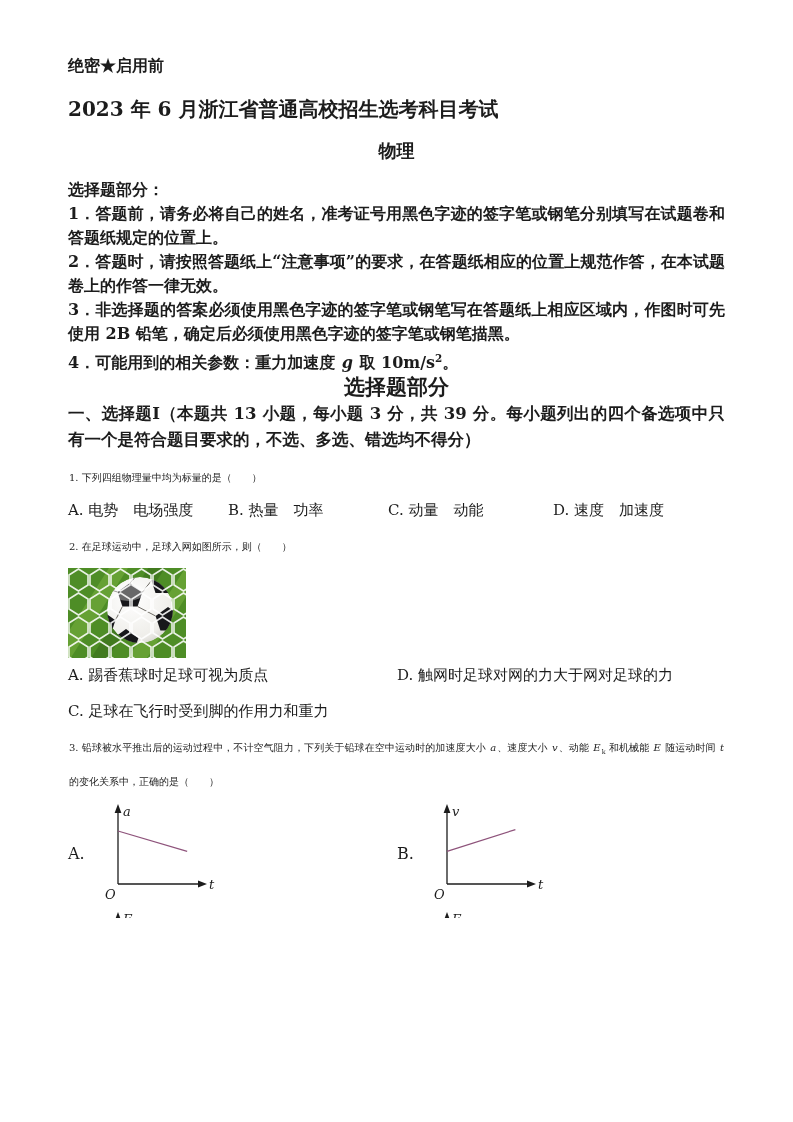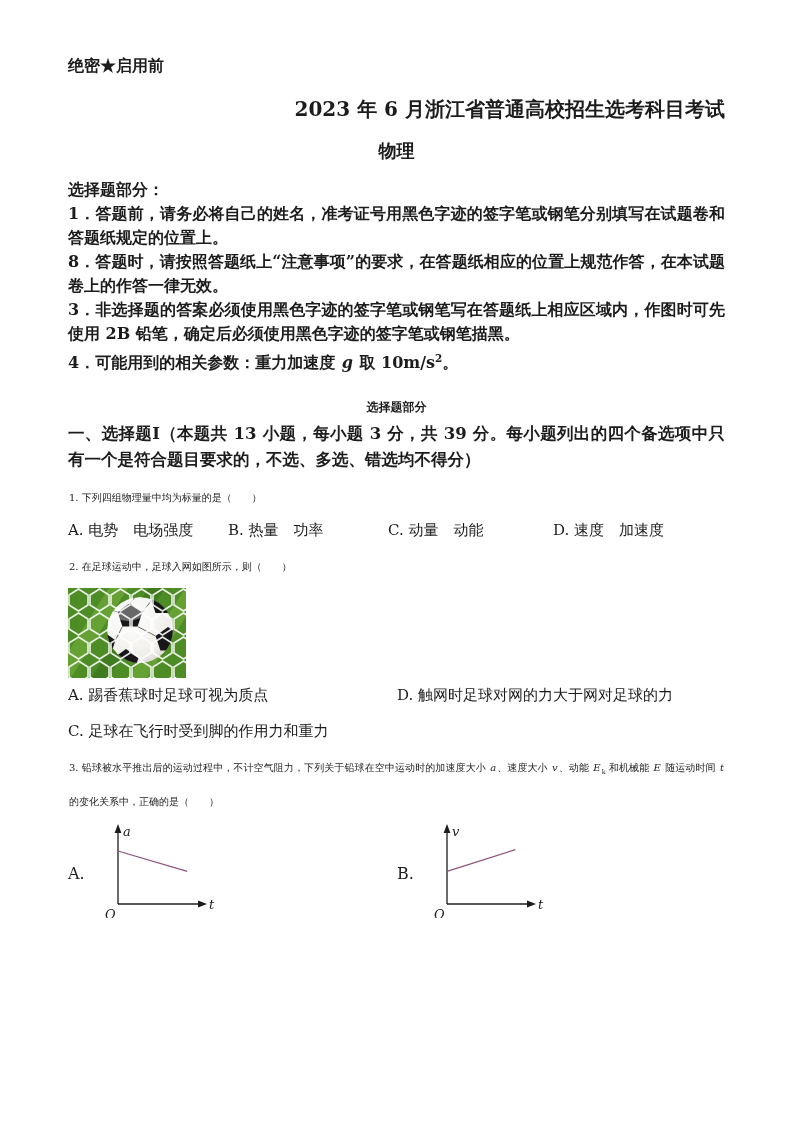--- a/index.html
+++ b/index.html
@@ -2,25 +2,25 @@
 <html><head>
 <meta charset="utf-8">
 <style>
   html,body{margin:0;padding:0;background:#ffffff;}
   .page{
     position:relative;width:793px;height:918px;background:#ffffff;overflow:hidden;
     font-family:"DejaVu Serif","Liberation Serif",serif;color:#1c1c1c;
   }
   .content{position:absolute;left:68px;top:56px;width:657px;}
   .classified{font-weight:bold;font-size:16px;line-height:20px;}
-  .title{text-align:right;font-weight:bold;font-size:20px;line-height:26px;margin-top:20px;}
+  .title{text-align:left;font-weight:bold;font-size:20px;line-height:26px;margin-top:20px;}
   .subject{text-align:center;font-weight:bold;font-size:18px;line-height:24px;margin-top:17px;}
   .notice-heading{font-weight:bold;font-size:16px;line-height:24px;margin-top:15px;}
   .notice{font-weight:bold;font-size:16px;line-height:24px;margin:0;text-align:justify;}
-  .section-heading{text-align:center;font-weight:bold;font-size:12px;line-height:24px;margin-top:20px;font-family:Liberation Serif, serif;}
+  .section-heading{text-align:center;font-weight:bold;font-size:21px;line-height:24px;margin-top:0;font-family:Liberation Serif, serif;}
   .part-intro{font-weight:bold;font-size:16.5px;line-height:26px;margin:2px 0 0 0;text-align:justify;}
   .stem{font-size:10px;line-height:29px;margin:10px 0 0 1px;text-align:justify;}
   .q1-options{display:grid;grid-template-columns:160px 160px 165px 1fr;margin-top:6px;font-size:15px;line-height:24px;}
   .q2-options{display:grid;grid-template-columns:329px 1fr;row-gap:12px;margin-top:5px;font-size:15px;line-height:24px;}
   .qfig{display:block;margin-top:7px;width:118px;height:90px;}
   .graphs{display:grid;grid-template-columns:329px 1fr;row-gap:6px;margin-top:6px;}
   .graph-cell{display:flex;align-items:center;}
   .glabel{font-size:16px;width:34px;flex:0 0 34px;}
   svg.qgraph{width:120px;height:102px;}
   .axis-label{font-family:"DejaVu Serif","Liberation Serif",serif;font-style:italic;font-size:13px;fill:#1c1c1c;}
@@ -32,21 +32,21 @@
 
 <div class="page">
   <div class="content">
 
     <div class="classified">绝密★启用前</div>
     <div class="title">2023 年 6 月浙江省普通高校招生选考科目考试</div>
     <div class="subject">物理</div>
 
     <div class="notice-heading">选择题部分：</div>
     <p class="notice">1．答题前，请务必将自己的姓名，准考证号用黑色字迹的签字笔或钢笔分别填写在试题卷和答题纸规定的位置上。</p>
-    <p class="notice">8．答题时，请按照答题纸上“注意事项”的要求，在答题纸相应的位置上规范作答，在本试题卷上的作答一律无效。</p>
+    <p class="notice">2．答题时，请按照答题纸上“注意事项”的要求，在答题纸相应的位置上规范作答，在本试题卷上的作答一律无效。</p>
     <p class="notice">3．非选择题的答案必须使用黑色字迹的签字笔或钢笔写在答题纸上相应区域内，作图时可先使用 2B 铅笔，确定后必须使用黑色字迹的签字笔或钢笔描黑。</p>
     <p class="notice">4．可能用到的相关参数：重力加速度 <i>g</i> 取 10m/s<sup>2</sup>。</p>
 
     <div class="section-heading">选择题部分</div>
     <p class="part-intro">一、选择题Ⅰ（本题共 13 小题，每小题 3 分，共 39 分。每小题列出的四个备选项中只有一个是符合题目要求的，不选、多选、错选均不得分）</p>
 
     <p class="stem">1. 下列四组物理量中均为标量的是（　　）</p>
     <div class="q1-options">
       <span>A. 电势　电场强度</span>
       <span>B. 热量　功率</span>

